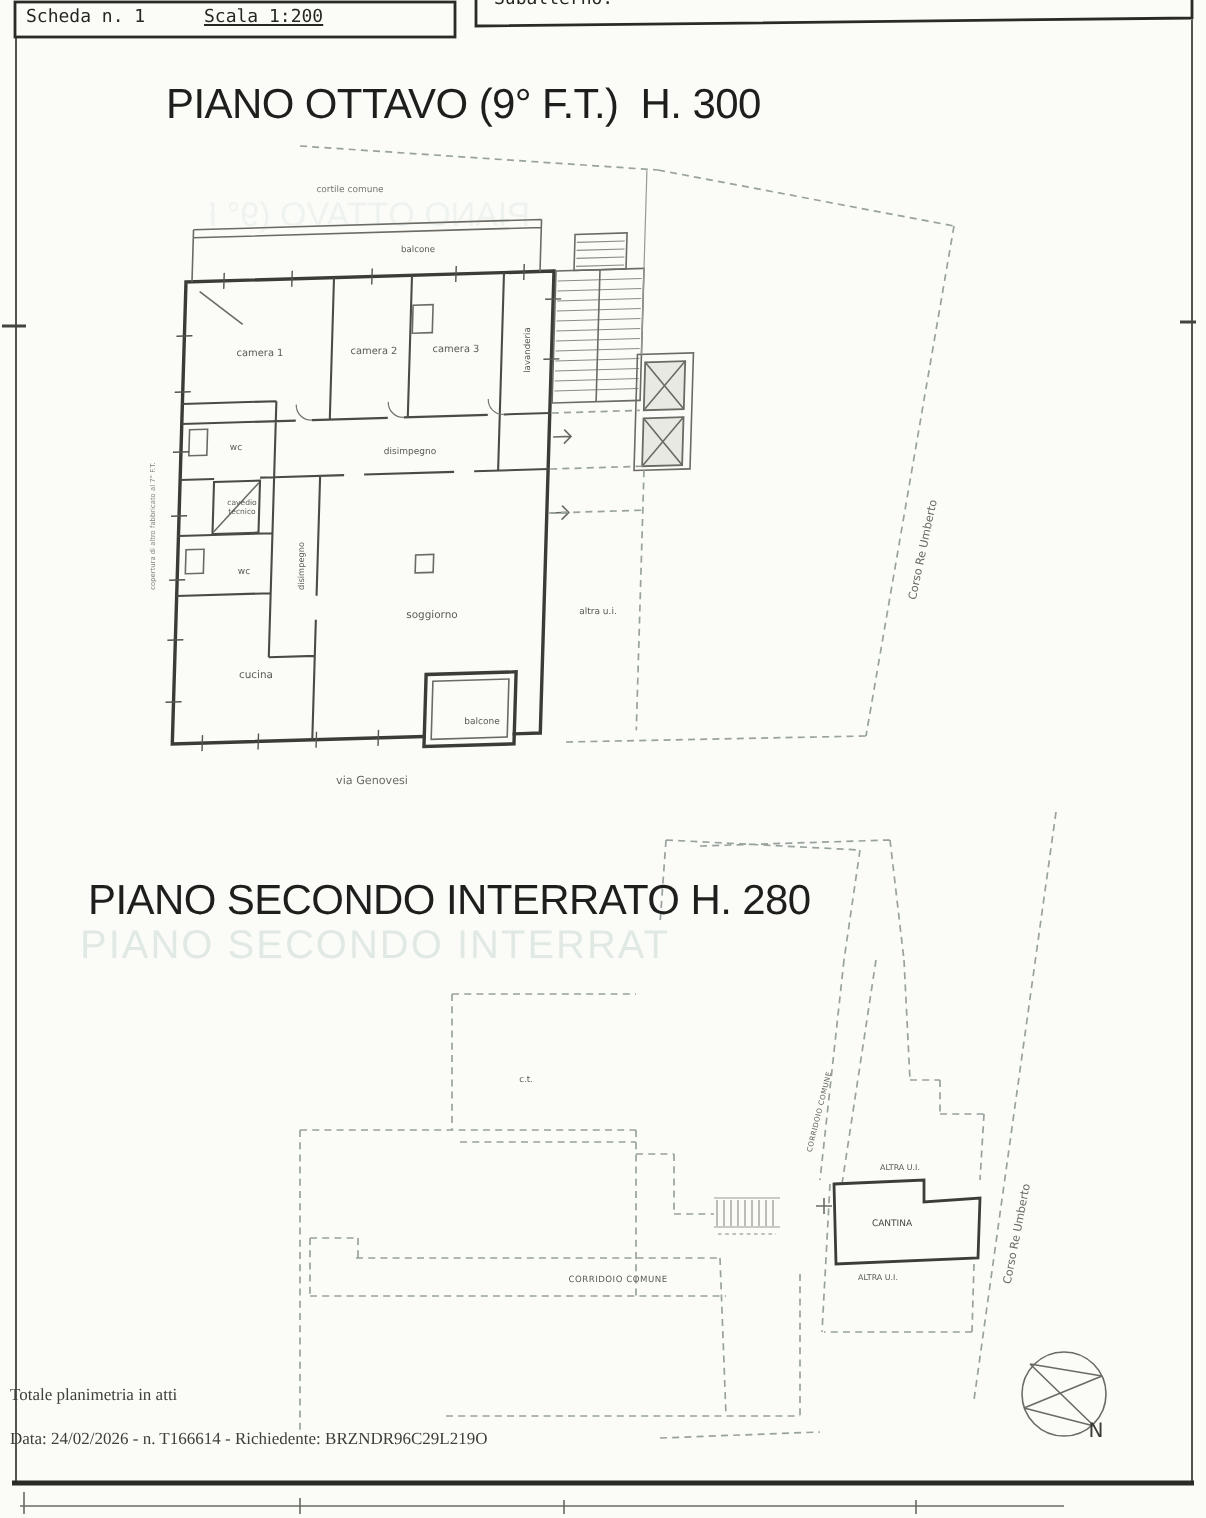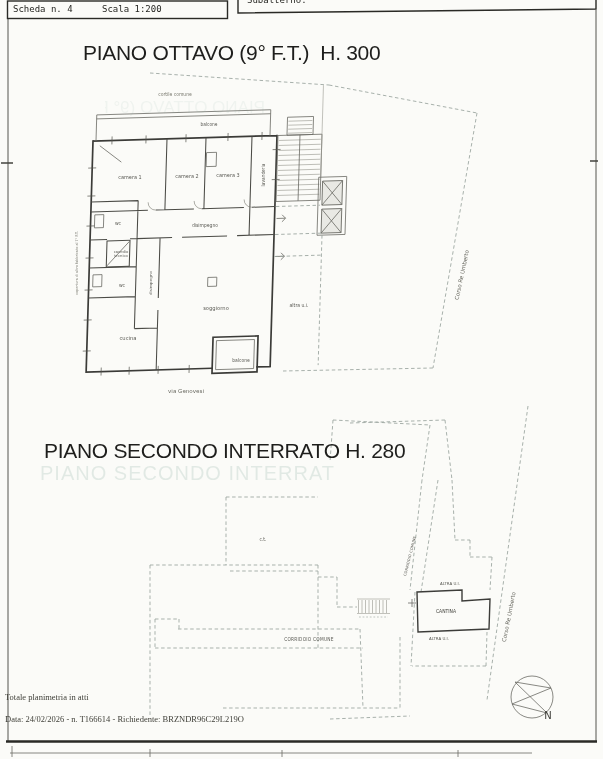--- a/index.html
+++ b/index.html
@@ -140,22 +140,22 @@
       <path class="w2" d="M417,592 L462,590 L462,601 L490,599 L489,629 L418,632 Z"></path>
       <path class="t" d="M408,603 H416 M412,599 V607"></path>
 
       <g>
         <circle class="t" cx="532" cy="697" r="21"></circle>
         <path class="t" d="M515,682 L547,713 M551,688 L512,704 M515,682 L551,688 M512,704 L547,713"></path>
       </g>
     </g>
   </svg>
 
-  <div class="mono" style="left:13px;top:4px;">Scheda n. 4</div>
-  <div class="mono" style="left:102px;top:4px;">Scala 1:200</div>
+  <div class="mono" style="left:13px;top:4px;">Scheda n. 1</div>
+  <div class="mono" style="left:102px;top:4px;text-decoration:underline;">Scala 1:200</div>
   <div style="position:absolute;left:247px;top:0;height:27px;width:120px;overflow:hidden;">
     <div class="mono" style="position:static;margin-top:-5px;">Subalterno:</div>
   </div>
 
   <div class="title" style="left:83px;top:41px;">PIANO OTTAVO (9° F.T.)  H. 300</div>
   <div class="ghost" style="left:105px;top:98px;width:160px;font-size:17px;opacity:.09;transform:scaleX(-1);">PIANO OTTAVO (9° F.T.)  H. 300</div>
 
   <div class="lbl" style="left:175px;top:95px;transform:translate(-50%,-50%) scale(.5);color:#79796f;">cortile comune</div>
   <div class="lbl" style="left:209px;top:125px;transform:translate(-50%,-50%) scale(.48);">balcone</div>
   <div class="lbl" style="left:130px;top:177px;transform:translate(-50%,-50%) scale(.55);">camera 1</div>

